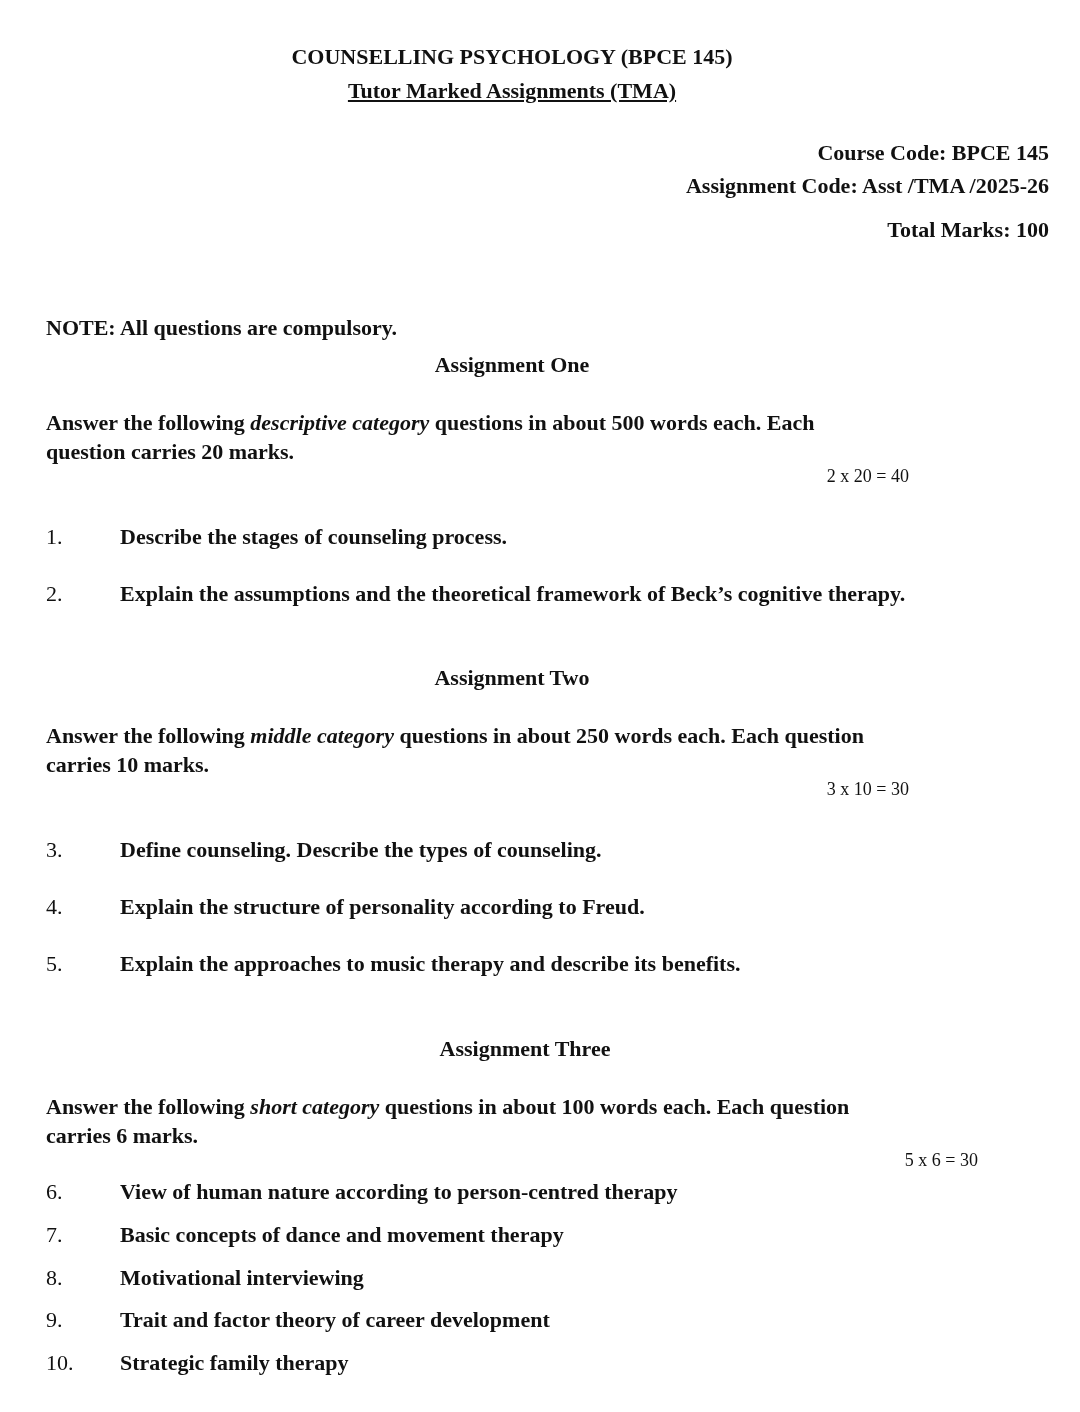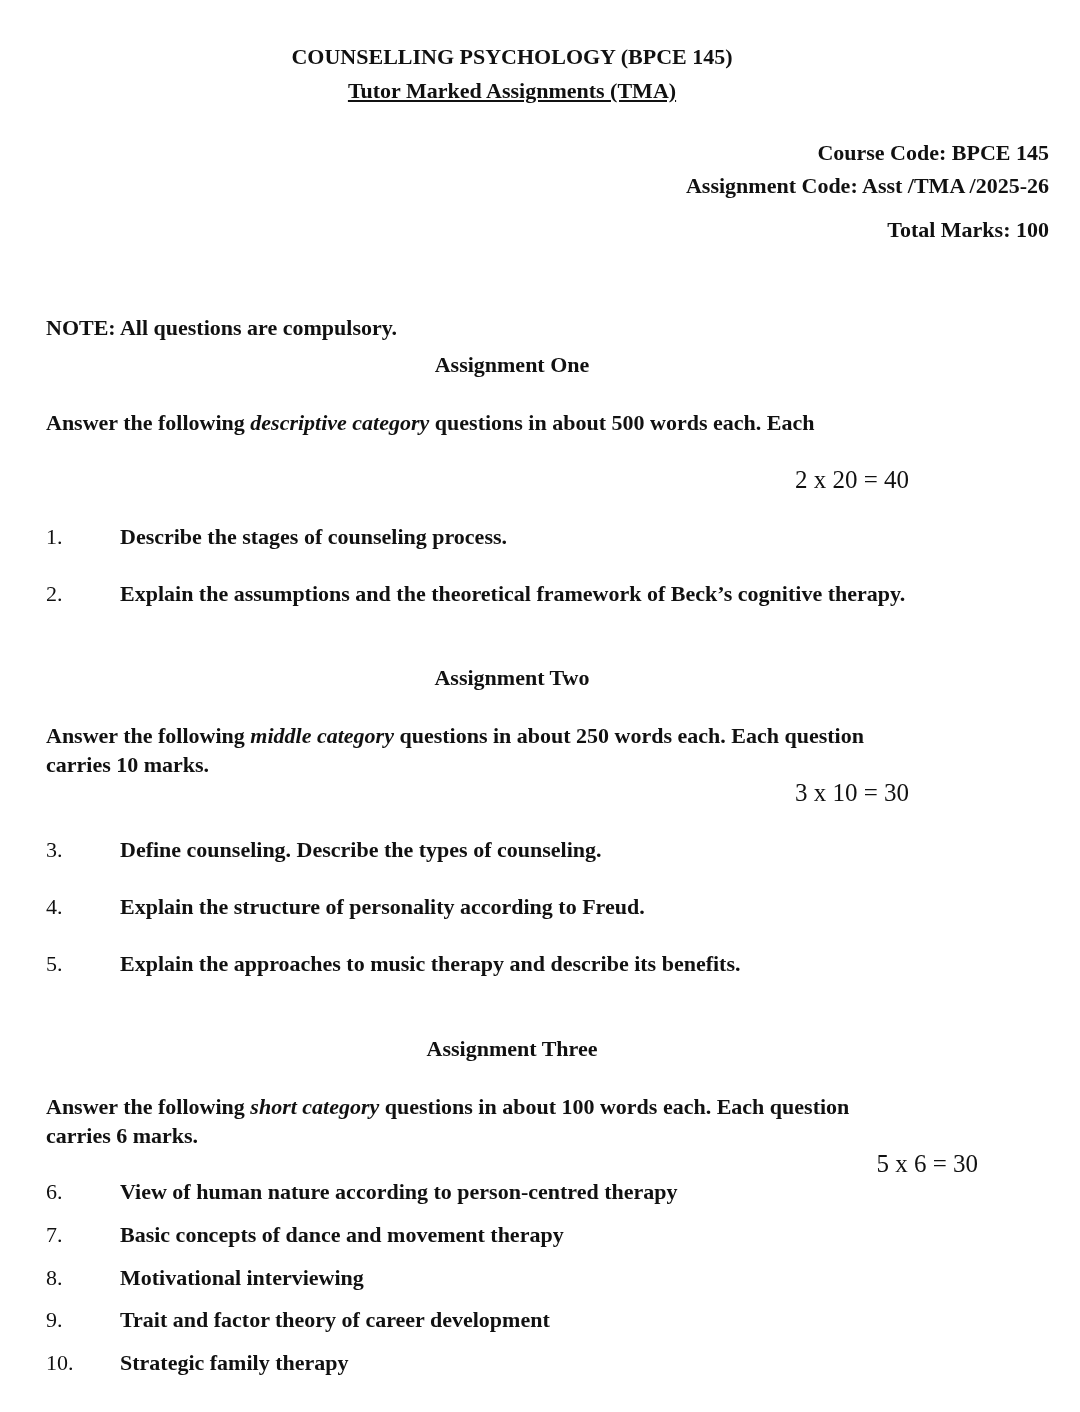--- a/index.html
+++ b/index.html
@@ -8,39 +8,40 @@
       font-family: "Liberation Serif", "DejaVu Serif", serif; color: #111111;
     }
     .abs { position: absolute; white-space: nowrap; }
     .center { left: 0; width: 1024px; text-align: center; }
     .title { font-weight: bold; font-size: 22px; }
     .meta { font-weight: bold; font-size: 22px; right: 31px; text-align: right; }
     .note { font-weight: bold; font-size: 22px; left: 46px; }
     .heading { font-weight: bold; font-size: 22px; }
     .instr { font-weight: bold; font-size: 22px; left: 46px; line-height: 29px; white-space: normal; }
     .instr em { font-style: italic; }
-    .marks { font-size: 25px; }
+    .marks { font-size: 18px; }
     .qnum { font-size: 22px; left: 46px; }
     .qtext { font-size: 22px; left: 120px; font-weight: bold; }
   </style>
 </head>
 <body>
 
 <div class="abs center title" style="top:44px;">COUNSELLING PSYCHOLOGY (BPCE 145)</div>
 <div class="abs center title" style="top:78px;text-decoration:underline;">Tutor Marked Assignments (TMA)</div>
 
 <div class="abs meta" style="top:140px;text-align:right;">Course Code: BPCE 145</div>
 <div class="abs meta" style="top:173px;">Assignment Code: Asst /TMA /2025-26</div>
 <div class="abs meta" style="top:204px;margin-top:13px;">Total Marks: 100</div>
 
 <div class="abs note" style="top:267px;margin-top:48px;">NOTE: All questions are compulsory.</div>
 
 <div class="abs center heading" style="top:352px;">Assignment One</div>
 <div class="abs instr" style="top:408px; width:960px;">
   <span>Answer the following </span><em>descriptive category</em><span> questions in about 500 words each. Each</span><br>
+  <span>question carries 20 marks.</span>
 </div>
 <div class="abs marks" style="top:466px; right:171px;">2  x 20 = 40</div>
 
 <div class="abs qnum" style="top:524px;">1.</div>
 <div class="abs qtext" style="top:524px;">Describe the stages of counseling process.</div>
 <div class="abs qnum" style="top:581px;">2.</div>
 <div class="abs qtext" style="top:581px;">Explain the assumptions and the theoretical framework of Beck’s cognitive therapy.</div>
 
 <div class="abs center heading" style="top:665px;">Assignment Two</div>
 <div class="abs instr" style="top:721px; width:1000px;">
@@ -49,21 +50,21 @@
 </div>
 <div class="abs marks" style="top:779px; right:171px;">3 x 10 = 30</div>
 
 <div class="abs qnum" style="top:837px;">3.</div>
 <div class="abs qtext" style="top:837px;">Define counseling. Describe the types of counseling.</div>
 <div class="abs qnum" style="top:894px;">4.</div>
 <div class="abs qtext" style="top:894px;">Explain the structure of personality according to Freud.</div>
 <div class="abs qnum" style="top:951px;">5.</div>
 <div class="abs qtext" style="top:951px;text-align:center;">Explain the approaches to music therapy and describe its benefits.</div>
 
-<div class="abs center heading" style="top:1036px;">Assignment Three</div>
+<div class="abs center heading" style="top:1036px;padding-left:13px;">Assignment Three</div>
 <div class="abs instr" style="top:1092px; width:1000px;">
   <span>Answer the following </span><em>short category</em><span> questions in about 100 words each. Each question</span><br>
   <span>carries 6 marks.</span>
 </div>
 <div class="abs marks" style="top:1150px; right:102px;">5 x 6 = 30</div>
 
 <div class="abs qnum" style="top:1179px;">6.</div>
 <div class="abs qtext" style="top:1179px;">View of human nature according to person-centred therapy</div>
 <div class="abs qnum" style="top:1222px;">7.</div>
 <div class="abs qtext" style="top:1222px;">Basic concepts of dance and movement therapy</div>

